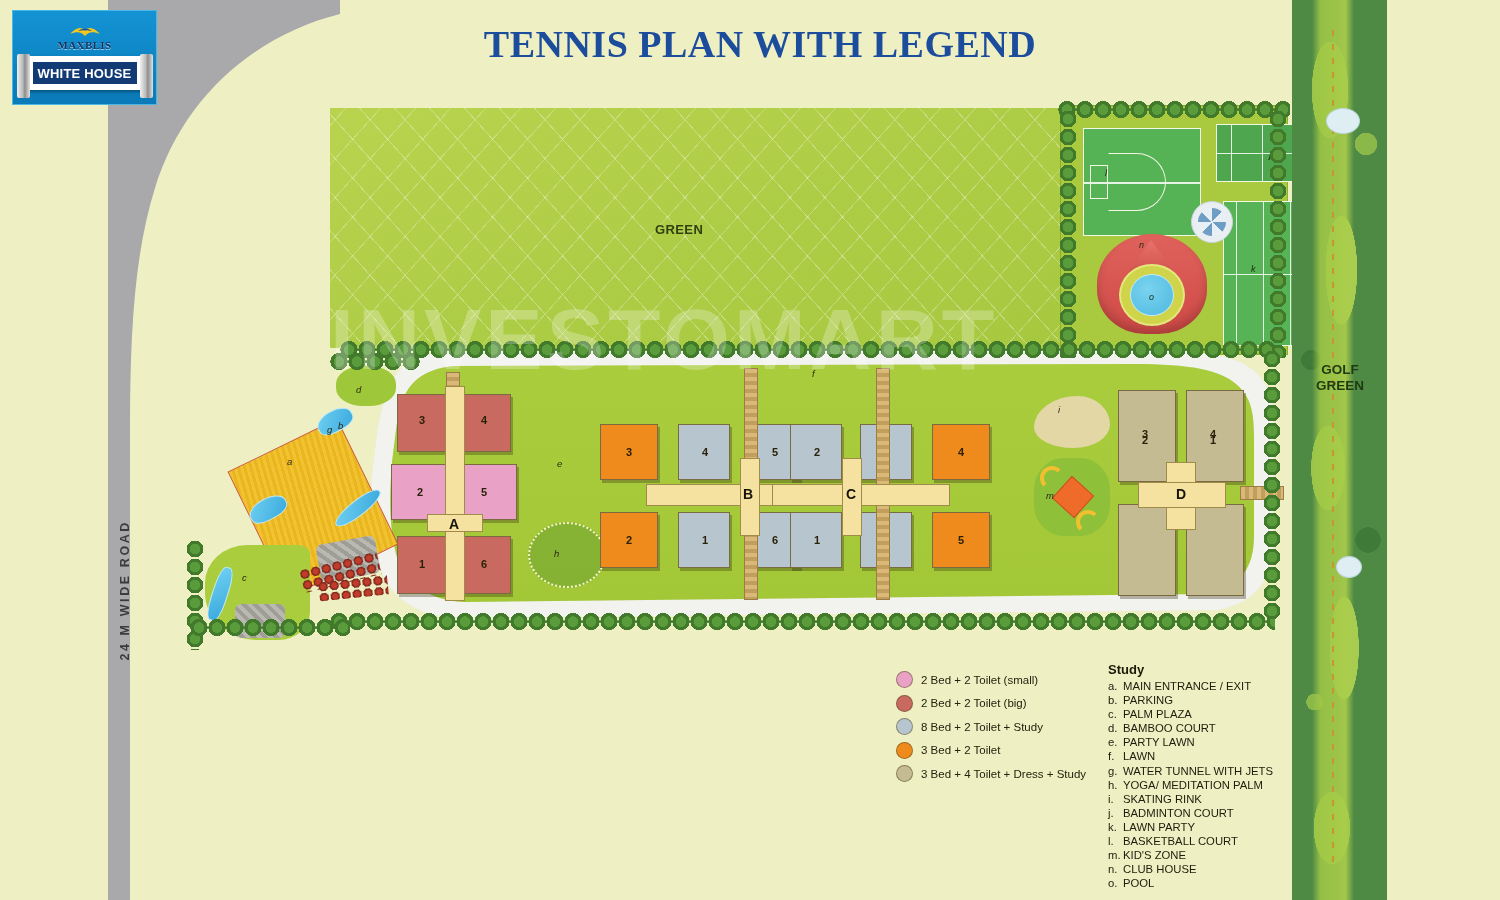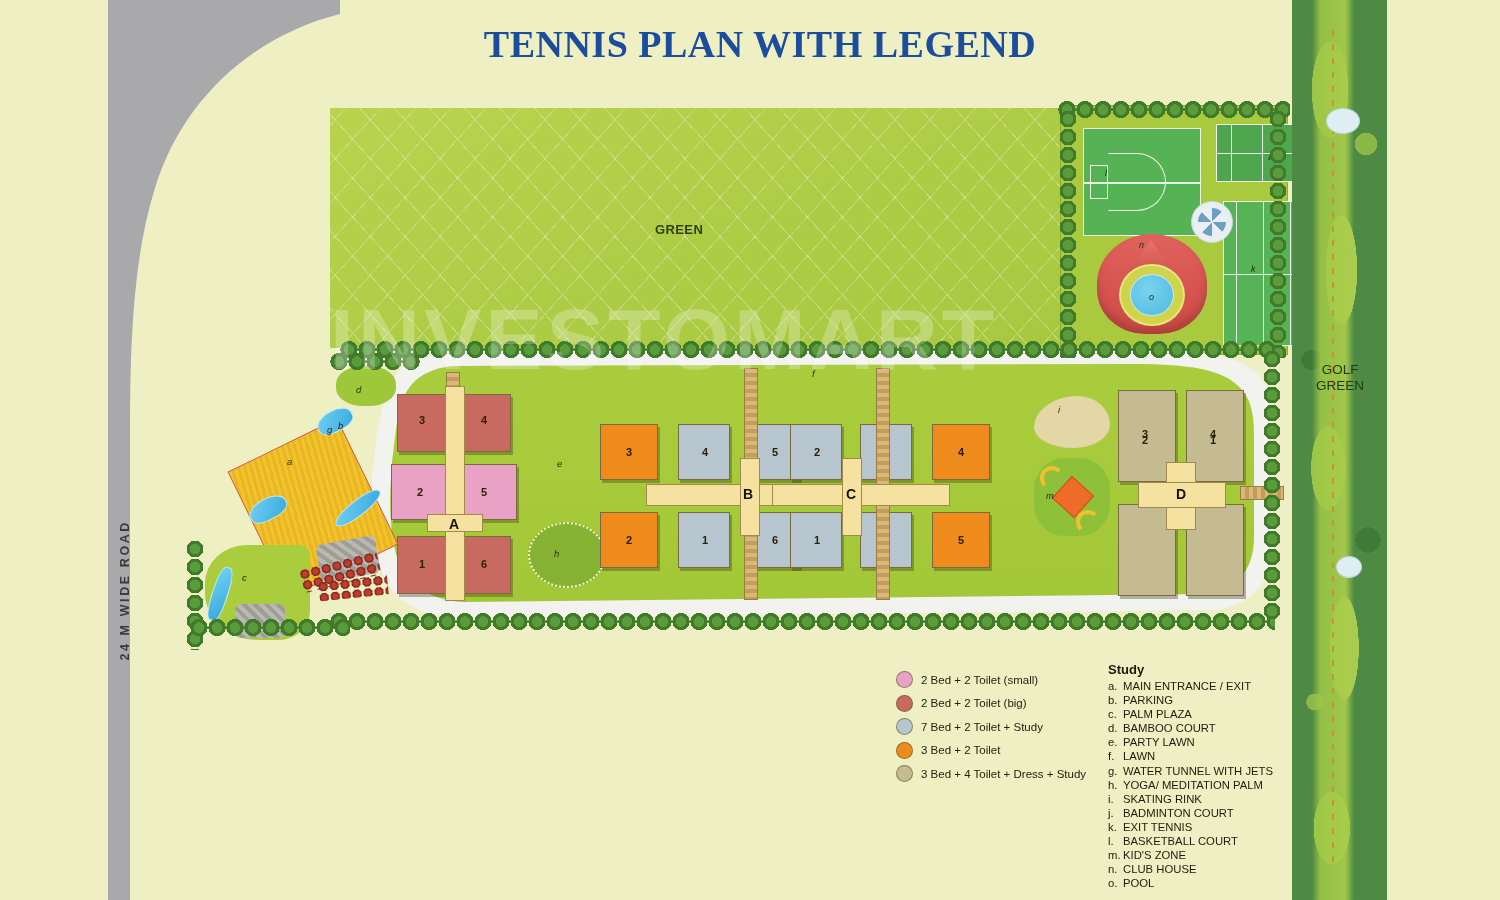--- a/index.html
+++ b/index.html
@@ -245,21 +245,21 @@
     background: linear-gradient(90deg, transparent, rgba(160,200,70,.85) 20%, rgba(170,205,75,.9) 80%, transparent);
   }
   .golf-dash {
     position:absolute; left:40px; top:30px; width:2px; height:840px;
     background: repeating-linear-gradient(180deg,#c8962e 0 6px, transparent 6px 14px);
   }
   .golf-pond {
     position:absolute; border-radius:50%; background: #dfeef2; border:1px solid #b9d7de;
   }
   .golf-label {
-    position:absolute; left:1316px; top:362px; font-size:13.5px; font-weight:normal;
+    position:absolute; left:1316px; top:362px; font-size:13.5px; font-weight:bold;
     color:#1e3a12; line-height:16px; text-align:center; z-index:8;
   }
 
   
   .unit-legend { position:absolute; left:896px; top:668px; width:200px; }
   .ul-row { display:flex; align-items:center; height:23.5px; }
   .ul-dot {
     width:17px; height:17px; border-radius:50%; margin-right:8px;
     border:1px solid rgba(90,80,40,.55); flex:0 0 auto;
   }
@@ -461,35 +461,51 @@
     <div class="golf-pond" style="left:34px; top:108px; width:34px; height:26px;"></div>
     <div class="golf-pond" style="left:44px; top:556px; width:26px; height:22px;"></div>
   </div>
   <div class="golf-label">
     <div>GOLF</div>
     <div>GREEN</div>
   </div>
 
   <div class="watermark">INVESTOMART</div>
 
+  <div class="logo-box">
+    <div class="logo-bird">
+      <svg width="34" height="14" viewBox="0 0 34 14">
+        <path d="M2 9 C8 2, 14 1, 17 6 C20 1, 26 2, 32 9 C25 6, 20 7, 17 11 C14 7, 9 6, 2 9 Z" fill="#f3c81e"></path>
+        <path d="M10 6 C14 3, 20 3, 24 6 C20 5, 14 5, 10 6 Z" fill="#1d4f8f"></path>
+      </svg>
+    </div>
+    <div class="logo-maxblis">MAXBLIS</div>
+    <div class="logo-banner">
+      <div class="col l"></div>
+      <div class="col r"></div>
+      <div class="logo-banner-inner">
+        <span class="logo-white-house">WHITE HOUSE</span>
+      </div>
+    </div>
+  </div>
 
   <div class="title">TENNIS PLAN WITH LEGEND</div>
 
   <div class="unit-legend">
       <div class="ul-row">
         <span class="ul-dot" style="background: rgb(233, 162, 198);"></span>
         <span class="ul-text">2 Bed + 2 Toilet (small)</span>
       </div>
       <div class="ul-row">
         <span class="ul-dot" style="background: rgb(201, 106, 96);"></span>
         <span class="ul-text">2 Bed + 2 Toilet (big)</span>
       </div>
       <div class="ul-row">
         <span class="ul-dot" style="background: rgb(183, 197, 207);"></span>
-        <span class="ul-text">7 Bed + 2 Toilet + Study</span>
+        <span class="ul-text">8 Bed + 2 Toilet + Study</span>
       </div>
       <div class="ul-row">
         <span class="ul-dot" style="background: rgb(239, 138, 28);"></span>
         <span class="ul-text">3 Bed + 2 Toilet</span>
       </div>
       <div class="ul-row">
         <span class="ul-dot" style="background: rgb(196, 187, 147);"></span>
         <span class="ul-text">3 Bed + 4 Toilet + Dress + Study</span>
       </div>
     </div>
@@ -532,21 +548,21 @@
         <div class="lg-row">
           <span class="lg-key">i.</span>
           <span class="lg-val">SKATING RINK</span>
         </div>
         <div class="lg-row">
           <span class="lg-key">j.</span>
           <span class="lg-val">BADMINTON COURT</span>
         </div>
         <div class="lg-row">
           <span class="lg-key">k.</span>
-          <span class="lg-val">EXIT TENNIS</span>
+          <span class="lg-val">LAWN PARTY</span>
         </div>
         <div class="lg-row">
           <span class="lg-key">l.</span>
           <span class="lg-val">BASKETBALL COURT</span>
         </div>
         <div class="lg-row">
           <span class="lg-key">m.</span>
           <span class="lg-val">KID'S ZONE</span>
         </div>
         <div class="lg-row">

